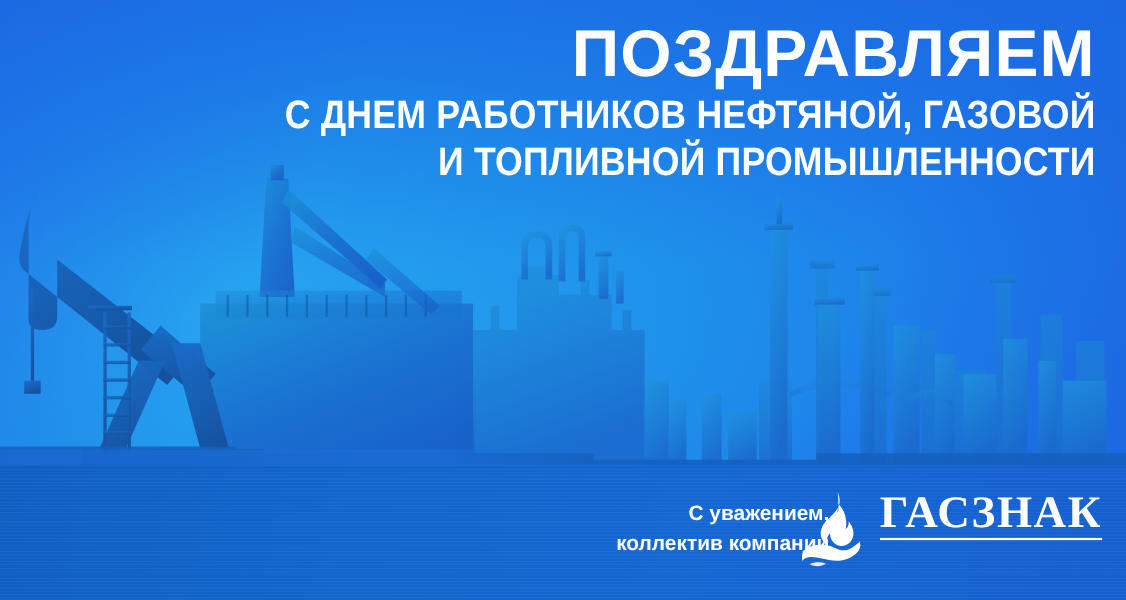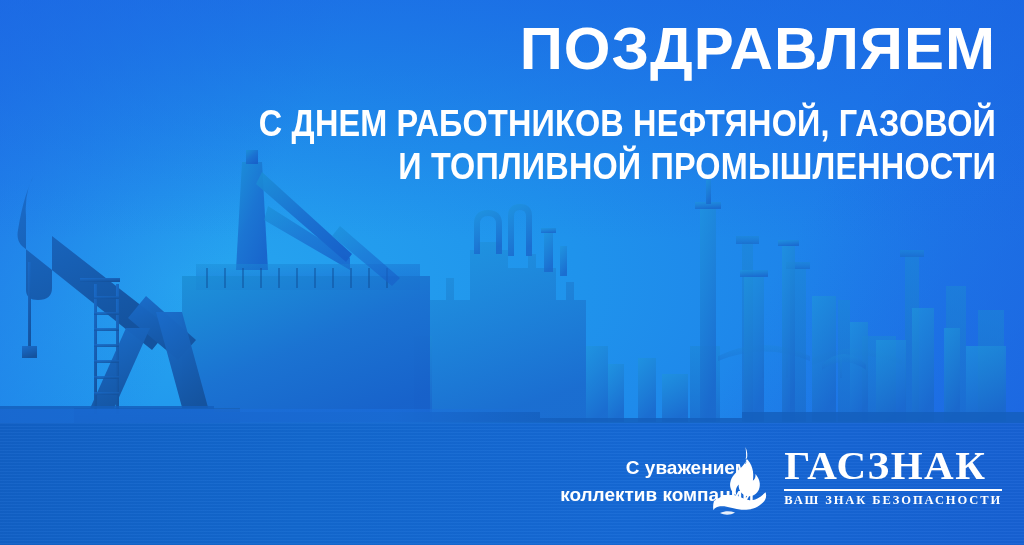--- a/index.html
+++ b/index.html
@@ -87,21 +87,21 @@
     width: 820px;
     text-align: right;
     z-index: 6;
   }
   .headline {
     color: #ffffff;
     font-size: 60px;
     line-height: 1.02;
     font-weight: 700;
     letter-spacing: 1px;
-    margin: 0 0 24px 0;
+    margin: 0 0 4px 0;
     white-space: nowrap;
   }
   .subhead {
     color: #ffffff;
     font-weight: 700;
     font-size: 36px;
     line-height: 1.18;
     letter-spacing: .2px;
     margin: 0;
     transform: scaleX(.9);
@@ -365,17 +365,16 @@
                  c -2 0.5 -3.4 1.6 -4.6 3.2
                  c -0.6 -3.4 -0.2 -6.4 0.6 -9 z"></path>
         <path fill="#ffffff" d="M10 68
                  c 5 -2.4 10 -2.2 15 -0.6
                  c -4.4 2.6 -9.4 3.2 -15 0.6 z" opacity=".9"></path>
       </svg>
     </span>
     <span class="logo-text">
       <span class="logo-name">ГАСЗНАК</span>
       <span class="logo-rule"></span>
-      <span class="logo-tagline">ВАШ ЗНАК БЕЗОПАСНОСТИ</span>
     </span>
   </div>
 
 </div>
 
 </body></html>

